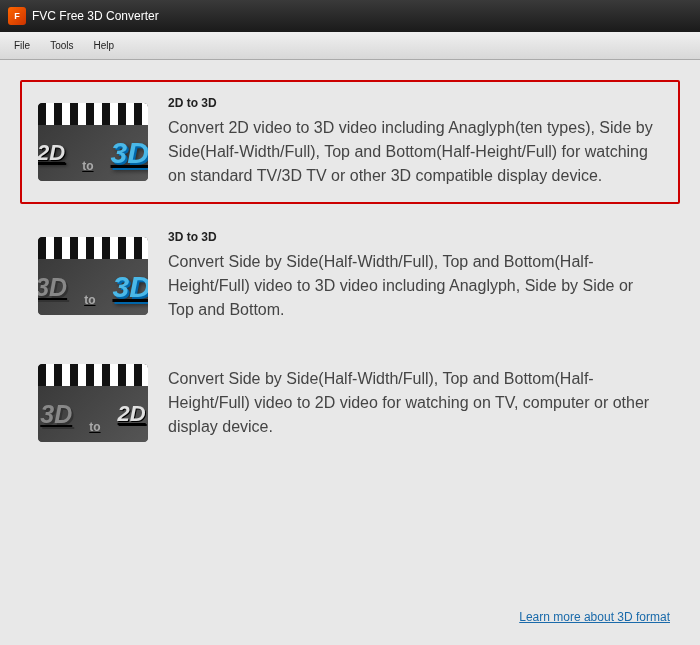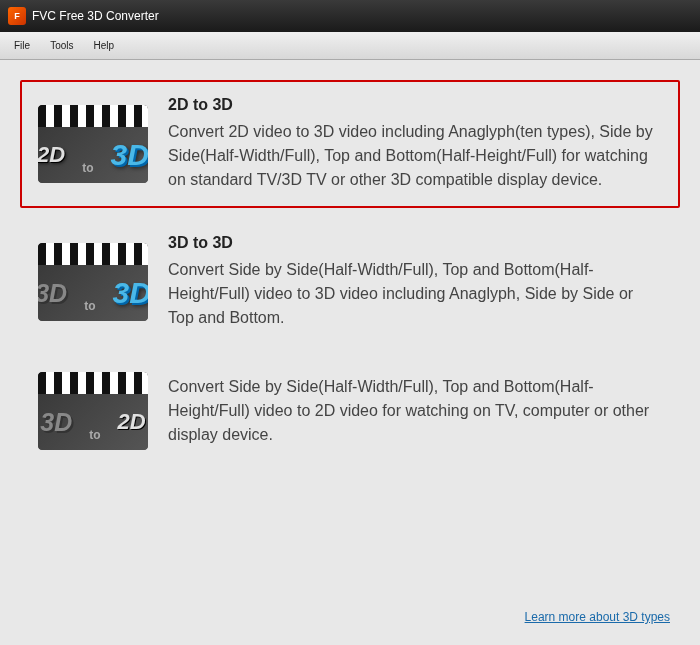--- a/index.html
+++ b/index.html
@@ -170,20 +170,21 @@
       position: absolute;
       top: 22px;
       left: 0;
       right: 0;
       bottom: 0;
       background: linear-gradient(135deg, #3a3a3a, #555);
       display: flex;
       align-items: center;
       justify-content: center;
       gap: 2px;
+      text-decoration: underline;
     }
 
     
     .text-2d {
       font-size: 22px;
       font-weight: 900;
       color: #e0e0e0;
       font-style: italic;
       text-shadow: 1px 1px 0 #000, 2px 2px 3px rgba(0,0,0,0.5);
       font-family: Arial Black, sans-serif;
@@ -202,21 +203,21 @@
       font-weight: bold;
       margin: 0 15px;
       align-self: flex-end;
       padding-bottom: 8px;
     }
 
     .card-text {
       flex: 1;
     }
     .card-title {
-      font-size: 16px;
+      font-size: 12px;
       font-weight: bold;
       color: #222;
       margin-bottom: 6px;
       font-family: Arial, sans-serif;
     }
     .card-desc {
       font-size: 16px;
       color: #444;
       line-height: 1.5;
       font-family: Arial, sans-serif;
@@ -340,16 +341,16 @@
           <span class="text-2d-white">2D</span>
         </div>
       </div>
     </div>
     <div class="card-text">
       <div class="card-desc">Convert Side by Side(Half-Width/Full), Top and Bottom(Half-Height/Full) video to 2D video for watching on TV, computer or other display device.</div>
     </div>
   </div>
 
   <div class="footer">
-    <a class="footer-link">Learn more about 3D types</a>
+    <a class="footer-link">Learn more about 3D format</a>
   </div>
 
 </div>
 
 </body></html>

